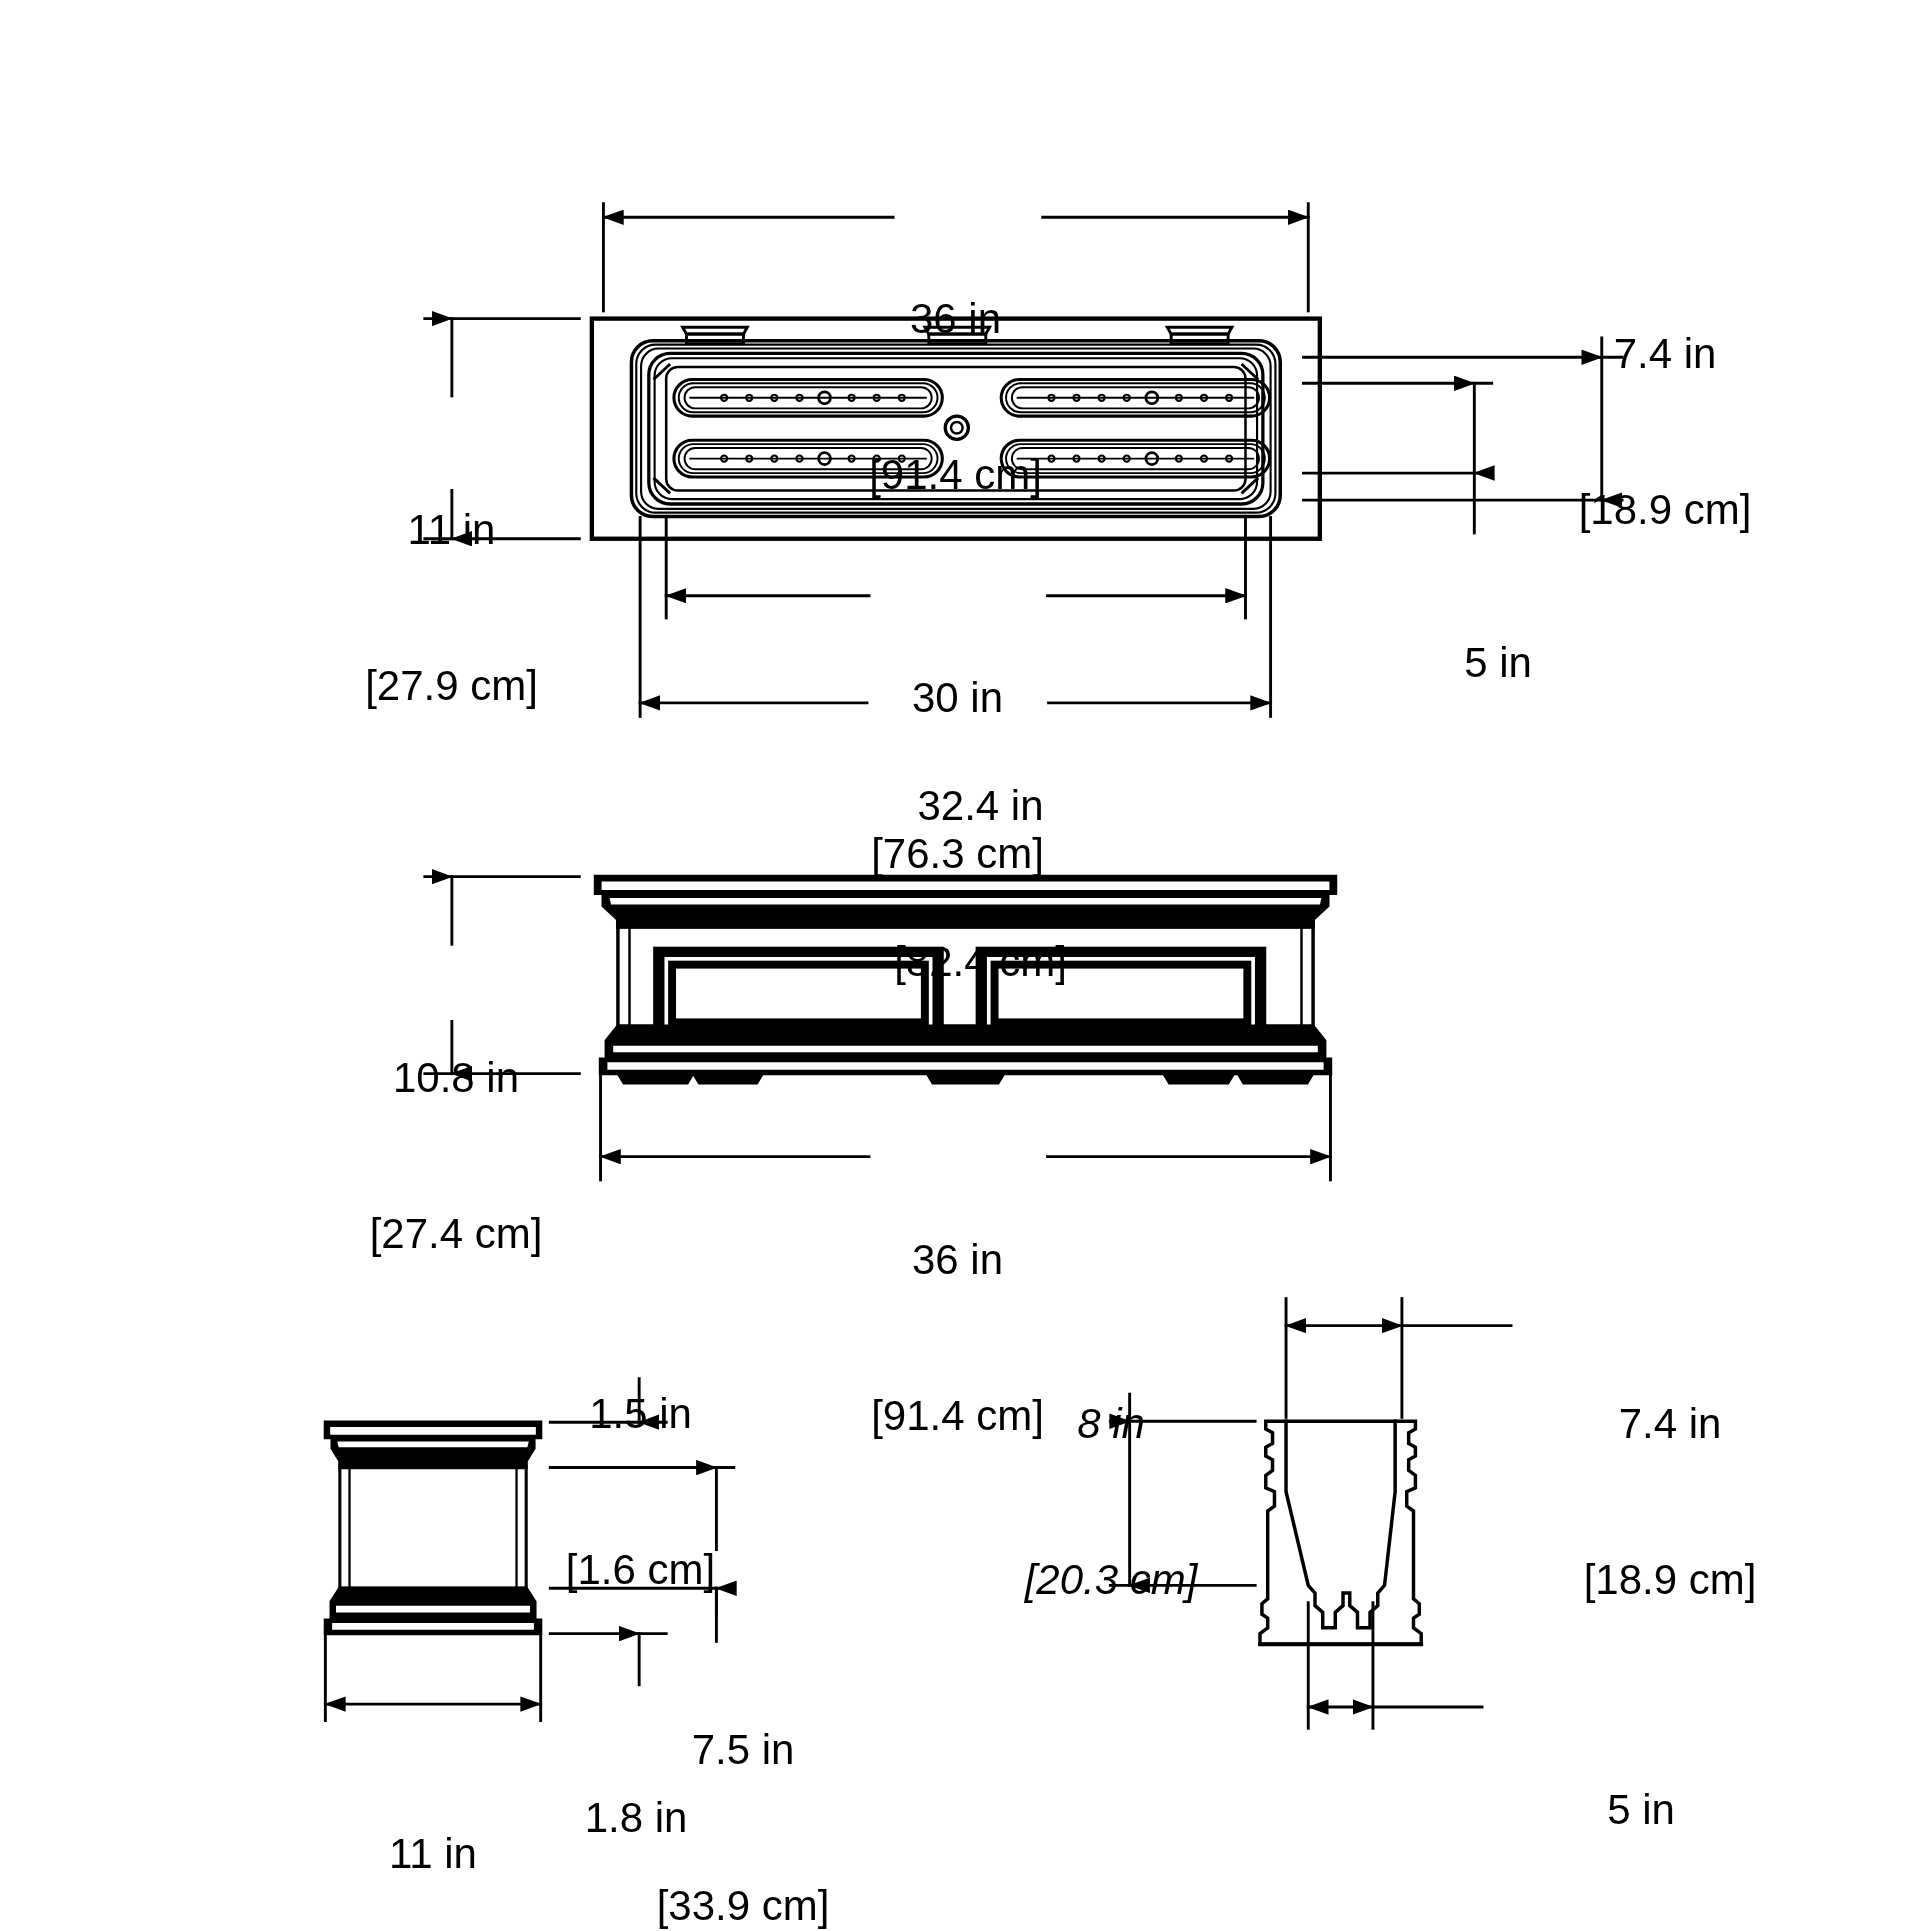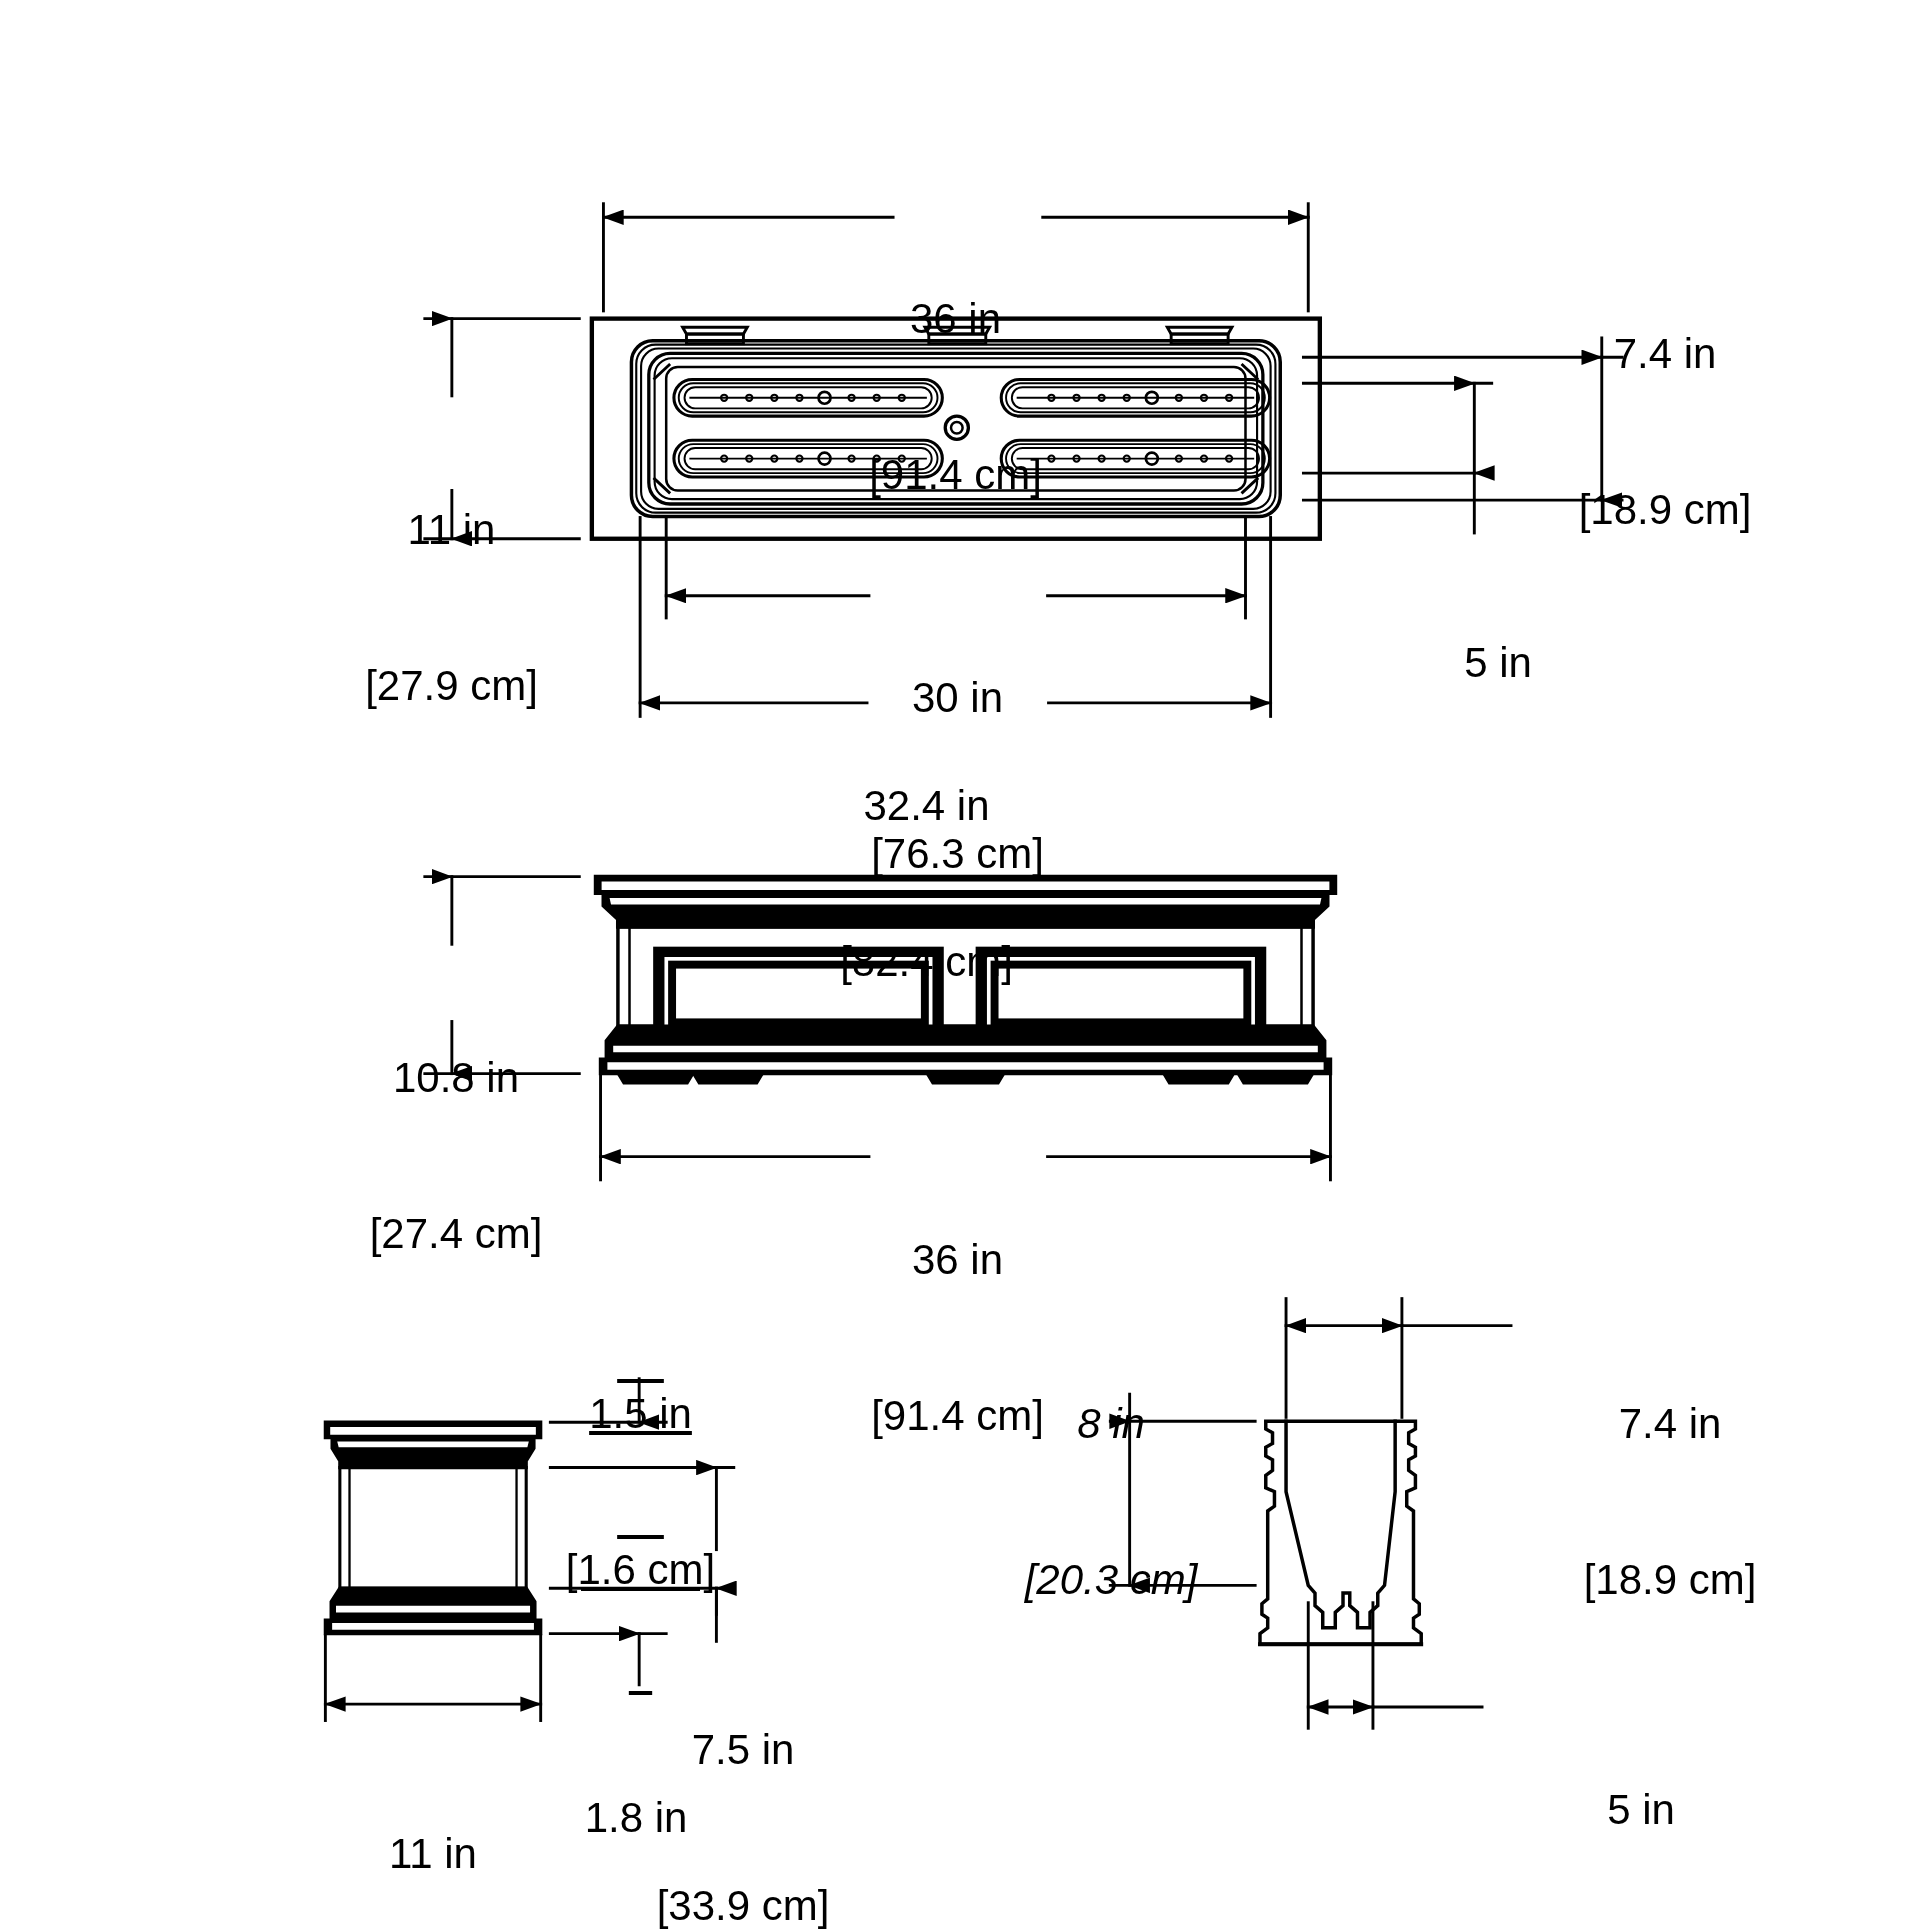--- a/index.html
+++ b/index.html
@@ -353,21 +353,21 @@
   <div class="dimtext" style="left:297px; top:400px; width:309px;">
     <span>11 in</span>
     <span>[27.9 cm]</span>
   </div>
 
   <div class="dimtext" style="left:803px; top:568px; width:309px;">
     <span>30 in</span>
     <span>[76.3 cm]</span>
   </div>
 
-  <div class="dimtext" style="left:772px; top:676px; width:309px;">
+  <div class="dimtext" style="left:826px; top:676px; width:309px;">
     <span>32.4 in</span>
     <span>[82.4 cm]</span>
   </div>
 
   <div class="dimtext" style="left:1501px; top:224px; width:328px;">
     <span>7.4 in</span>
     <span>[18.9 cm]</span>
   </div>
 
   <div class="dimtext" style="left:1334px; top:533px; width:328px;">
@@ -377,21 +377,21 @@
   <div class="dimtext" style="left:292px; top:948px; width:328px;">
     <span>10.8 in</span>
     <span>[27.4 cm]</span>
   </div>
 
   <div class="dimtext" style="left:803px; top:1130px; width:309px;">
     <span>36 in</span>
     <span>[91.4 cm]</span>
   </div>
 
-  <div class="dimtext" style="left:486px; top:1284px; width:309px;text-decoration:underline;">
+  <div class="dimtext" style="left:486px; top:1284px; width:309px;">
     <span>1.5 in</span>
     <span>[1.6 cm]</span>
   </div>
 
   <div class="dimtext" style="left:579px; top:1620px; width:328px;">
     <span>7.5 in</span>
     <span>[33.9 cm]</span>
   </div>
 
   <div class="dimtext" style="left:491px; top:1688px; width:290px;">

